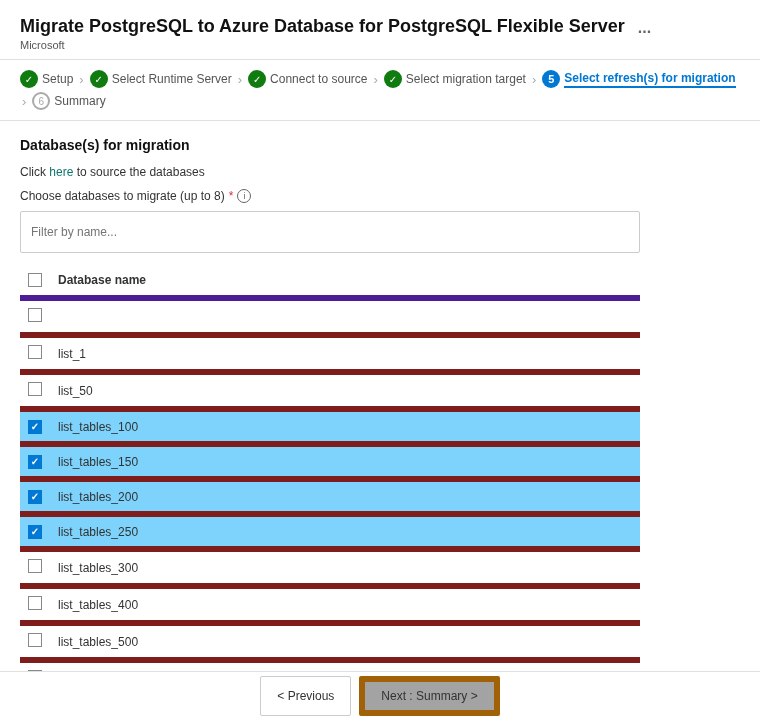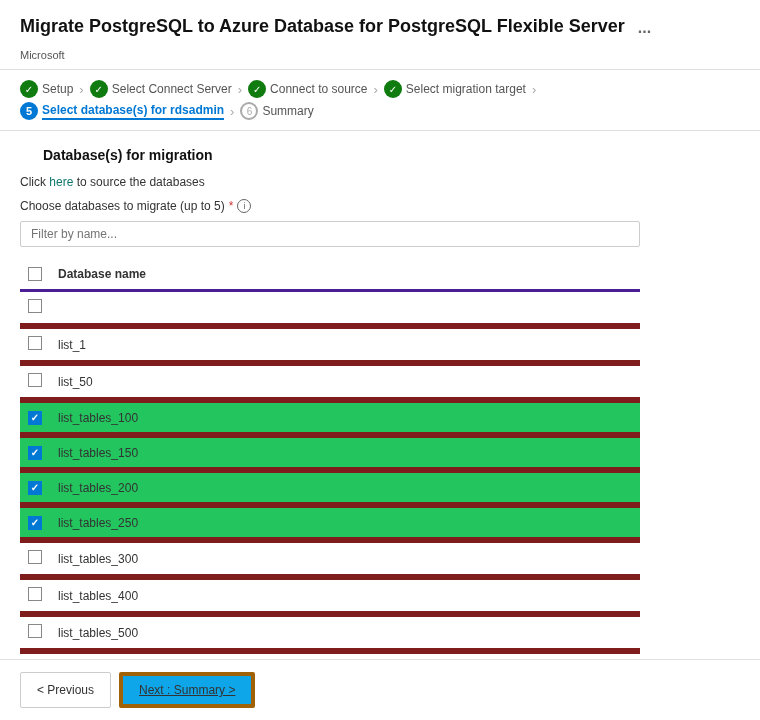--- a/index.html
+++ b/index.html
@@ -25,21 +25,21 @@
       gap: 13px;
     }
     .header-ellipsis {
       font-size: 16px;
       color: #666;
       cursor: pointer;
     }
     .header-subtitle {
       font-size: 11px;
       color: #555;
-      margin-top: 12px;
+      margin-top: 2px;
     }
     .wizard-steps {
       display: flex;
       align-items: center;
       padding: 10px 20px;
       border-bottom: 1px solid #e0e0e0;
       flex-wrap: wrap;
       gap: 4px;
     }
     .step {
@@ -86,21 +86,20 @@
       margin: 0 2px;
     }
     .content {
       padding: 16px 20px;
     }
     .section-title {
       font-size: 14px;
       font-weight: 600;
       color: #111;
       margin-bottom: 12px;
-      margin-left: 23px;
     }
     .refresh-text {
       font-size: 12px;
       color: #333;
       margin-bottom: 10px;
     }
     .refresh-text a {
       color: #0f766e;
       text-decoration: none;
     }
@@ -123,49 +122,49 @@
       display: inline-flex;
       align-items: center;
       justify-content: center;
       font-size: 9px;
       color: #666;
       cursor: pointer;
     }
     .filter-input {
       width: 100%;
       max-width: 620px;
-      padding: 5px 10px;
+      padding: 13px 10px;
       border: 1px solid #ccc;
       border-radius: 2px;
       font-size: 12px;
       color: #aaa;
       margin-bottom: 12px;
       outline: none;
     }
     .db-table {
       width: 100%;
       max-width: 620px;
       border-collapse: collapse;
     }
     .db-table th {
       text-align: left;
       font-size: 12px;
       font-weight: 600;
       color: #333;
       padding: 8px 8px;
-      border-bottom: 3px solid #4c1d95;
+      border-bottom: 6px solid #4c1d95;
     }
     .db-table td {
       padding: 7px 8px;
       font-size: 12px;
       border-bottom: 6px solid #7f1d1d;
       color: #333;
     }
     .db-table tr.selected-row {
-      background: #22c55e;
+      background: #7dd3fc;
     }
     .checkbox-cell {
       width: 30px;
     }
     .custom-checkbox {
       width: 14px;
       height: 14px;
       border: 1px solid #888;
       display: inline-flex;
       align-items: center;
@@ -183,40 +182,40 @@
       color: white;
       font-size: 10px;
       font-weight: 700;
       line-height: 1;
     }
     .footer {
       position: fixed;
       bottom: 0;
       left: 0;
       width: 760px;
-      padding: 12px 20px;
+      padding: 4px 20px;
       background: #fff;
       border-top: 1px solid #e0e0e0;
       display: flex;
       gap: 8px;
+      justify-content: center;
     }
     .btn {
       padding: 7px 16px;
       font-size: 12px;
       border: 1px solid #ccc;
       background: #fff;
       cursor: pointer;
       border-radius: 2px;
       color: #333;
     }
     .btn-primary {
-      background: #0ea5e9;
-      border: 4px solid #a16207;
-      color: #333;
-      text-decoration: underline;
+      background: #a3a3a3;
+      border: 6px solid #a16207;
+      color: #333;
     }
     .th-checkbox-container {
       display: flex;
       align-items: center;
     }
   </style>
 </head>
 <body>
 
 <div class="header">
@@ -228,53 +227,53 @@
 </div>
 
 <div class="wizard-steps">
 <div class="step">
       <div class="step-icon completed">✓</div>
       <span class="step-label">Setup</span>
     </div>
     <span class="step-separator">›</span>
     <div class="step">
       <div class="step-icon completed">✓</div>
-      <span class="step-label">Select Connect Server</span>
+      <span class="step-label">Select Runtime Server</span>
     </div>
     <span class="step-separator">›</span>
     <div class="step">
       <div class="step-icon completed">✓</div>
       <span class="step-label">Connect to source</span>
     </div>
     <span class="step-separator">›</span>
     <div class="step">
       <div class="step-icon completed">✓</div>
       <span class="step-label">Select migration target</span>
     </div>
     <span class="step-separator">›</span>
     <div class="step active-step">
       <div class="step-icon active">5</div>
-      <span class="step-label">Select database(s) for rdsadmin</span>
+      <span class="step-label">Select refresh(s) for migration</span>
     </div>
     <span class="step-separator">›</span>
     <div class="step">
       <div class="step-icon pending">6</div>
       <span class="step-label">Summary</span>
     </div>
   </div>
 
 <div class="content">
   <div class="section-title">Database(s) for migration</div>
 
   <div class="refresh-text">
     <span>Click </span><a href="#">here</a><span> to source the databases</span>
   </div>
 
   <div class="choose-label">
-    <span>Choose databases to migrate (up to 5)</span>
+    <span>Choose databases to migrate (up to 8)</span>
     <span class="required-star">*</span>
     <span class="info-icon">i</span>
   </div>
 
   <input type="text" class="filter-input" placeholder="Filter by name..." style="">
 
   <table class="db-table">
     <thead>
       <tr>
         <th class="checkbox-cell">

